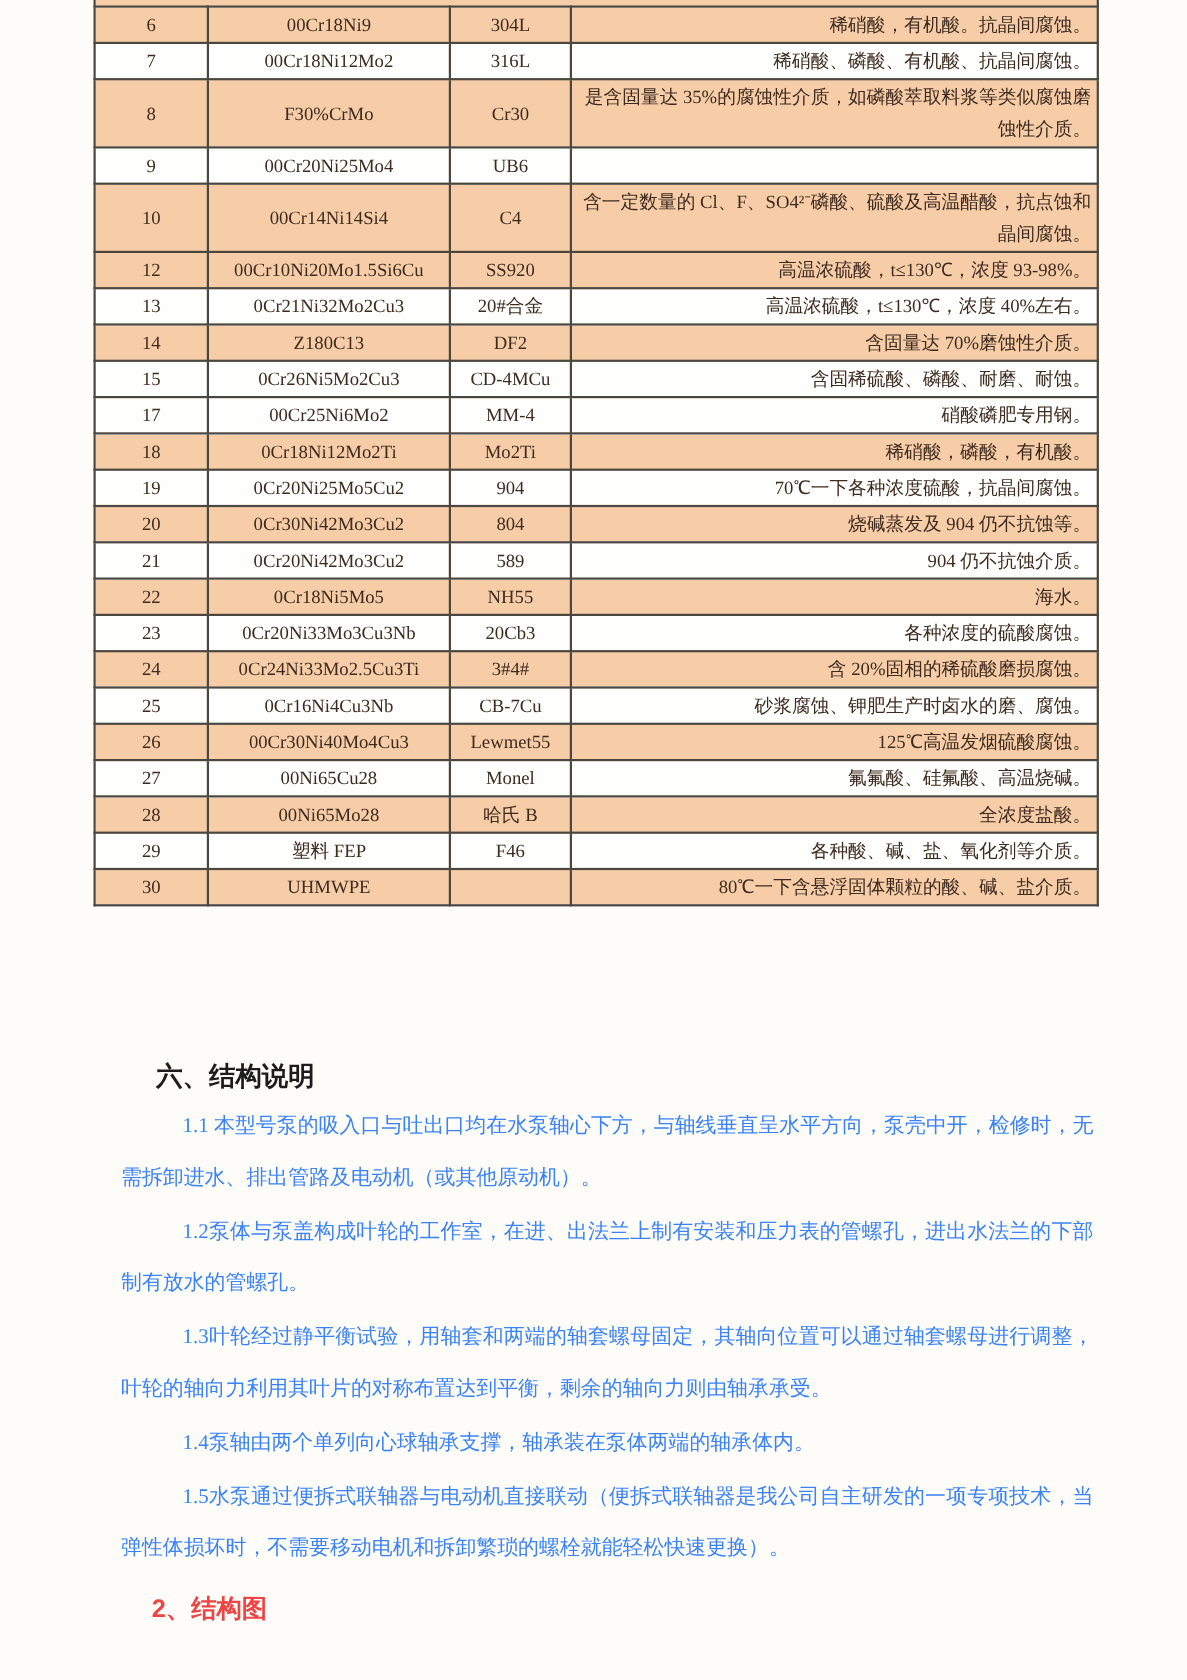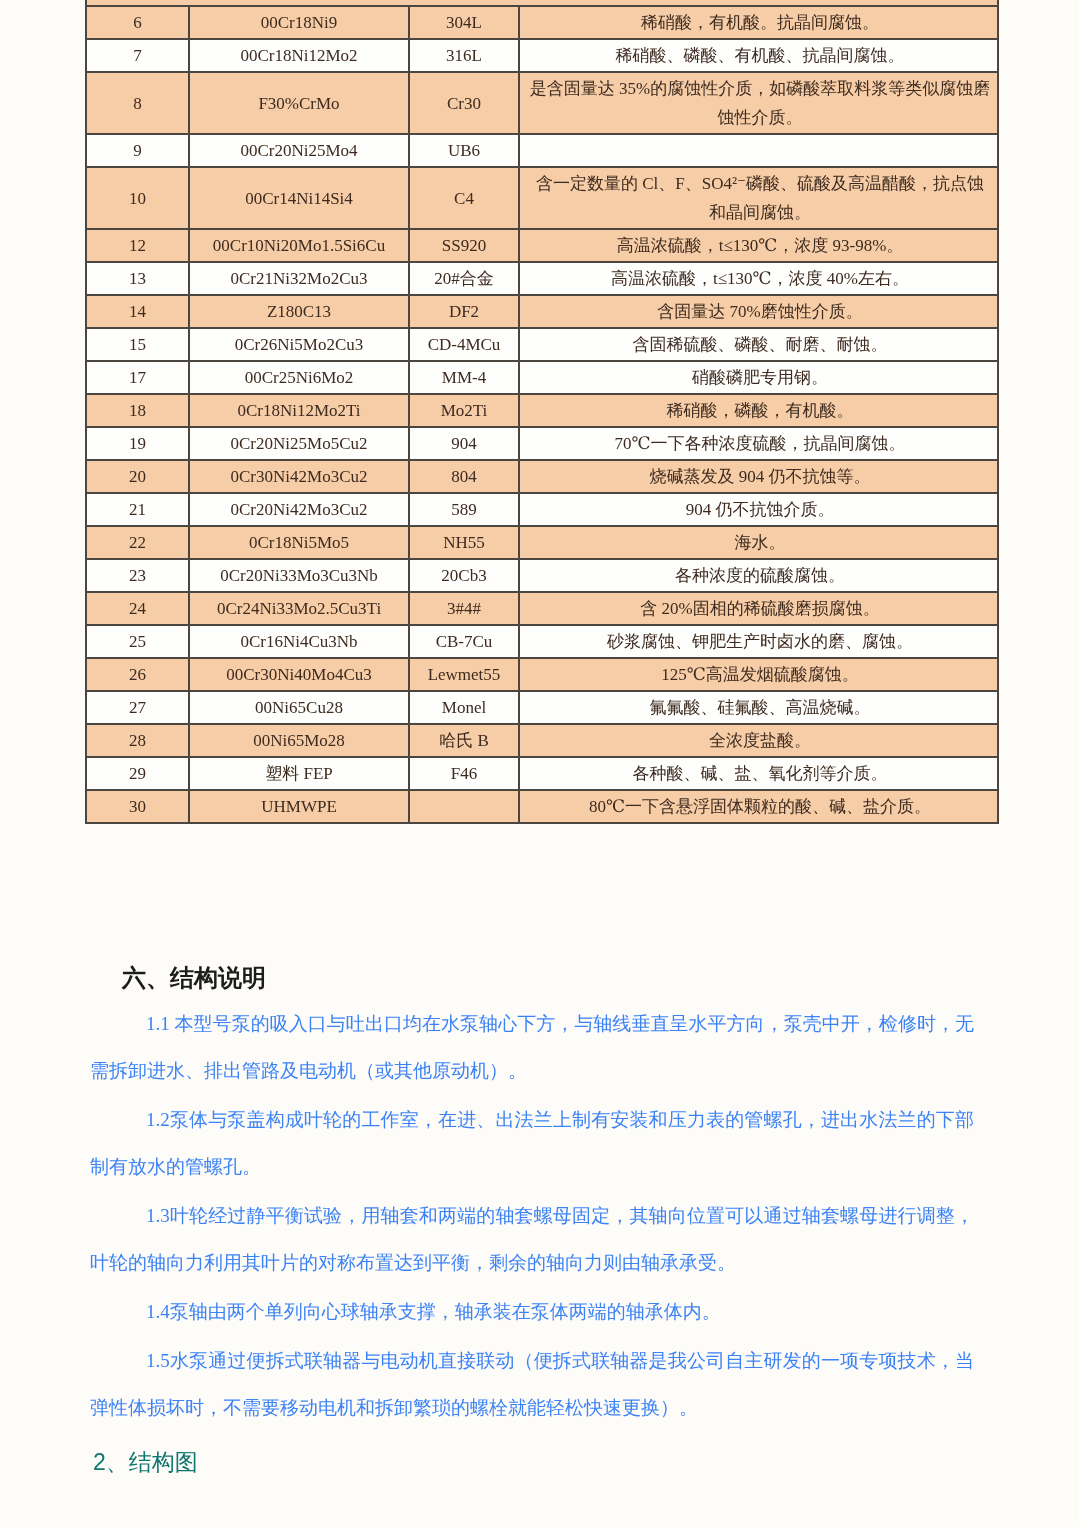--- a/index.html
+++ b/index.html
@@ -26,48 +26,48 @@
     color:#3e2b20;
     padding:1px 5px;
     vertical-align:middle;
     background:#fefefd;
     overflow:hidden;
   }
   .materials-table tr.shaded td{background:var(--shaded,#f6cda6);}
   .materials-table td.c-no,
   .materials-table td.c-material,
   .materials-table td.c-code{text-align:center;}
-  .materials-table td.c-desc{text-align:center;padding-left:8px;}
+  .materials-table td.c-desc{text-align:right;padding-left:8px;font-family:Liberation Serif, serif;}
   .materials-table tr.sliver td{
     height:5px;padding:0;border-top:none;
     background:var(--shaded,#f6cda6);
   }
 
   
   .section{
-    position:absolute;left:90px;top:948px;width:884px;
+    position:absolute;left:110px;top:948px;width:884px;
     color:#333;
   }
   .section-title{
     font-family:"Liberation Sans","DejaVu Sans",sans-serif;
     font-size:24px;font-weight:bold;color:#1c1c1c;
     margin:14px 0 6px 32px;
   }
   .section p{
     font-size:19px;
     line-height:47px;
     text-indent:56px;
     text-align:justify;
     color:#3b82f6;
     margin:0 0 2px 0;
   }
   .footer-heading{
     font-family:"Liberation Sans","DejaVu Sans",sans-serif;
-    font-size:23px;font-weight:normal;color:#0f766e;
-    margin:16px 0 0 3px;
+    font-size:23px;font-weight:bold;color:#ef4444;
+    margin:16px 0 0 28px;
   }
 </style>
 </head>
 <body style="--shaded: #f6cda6; --border: #4b463f;">
 
 <div class="page">
 
   <table class="materials-table">
     <colgroup>
       <col style="width:103px">

